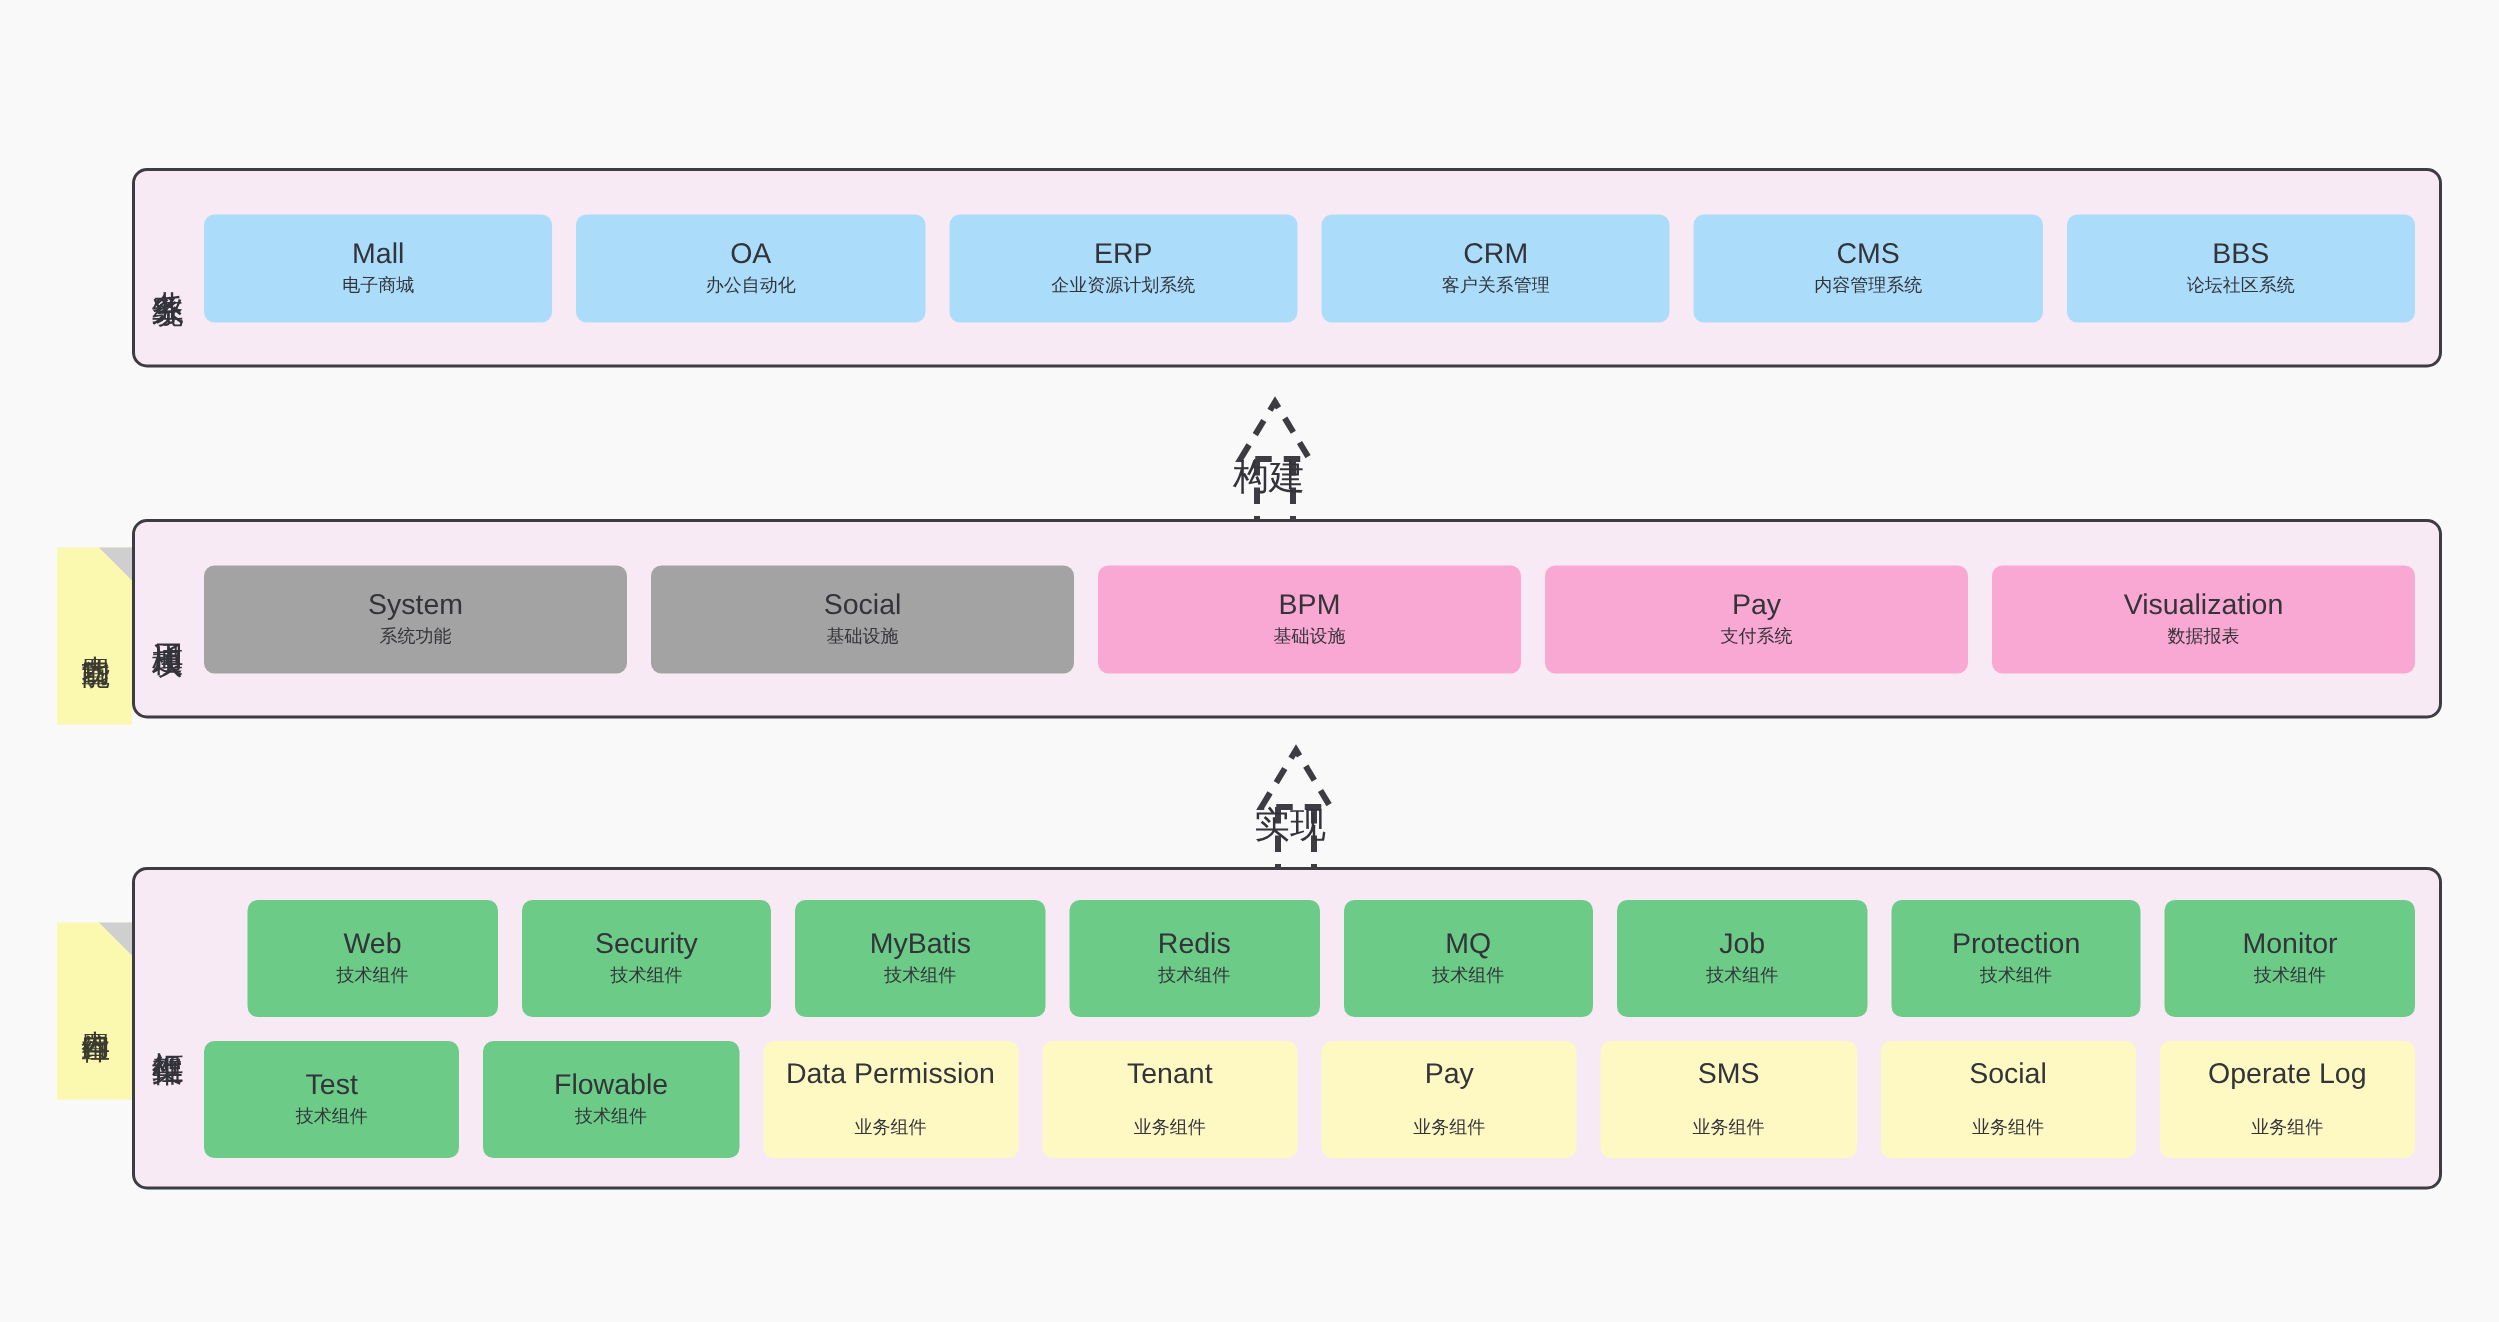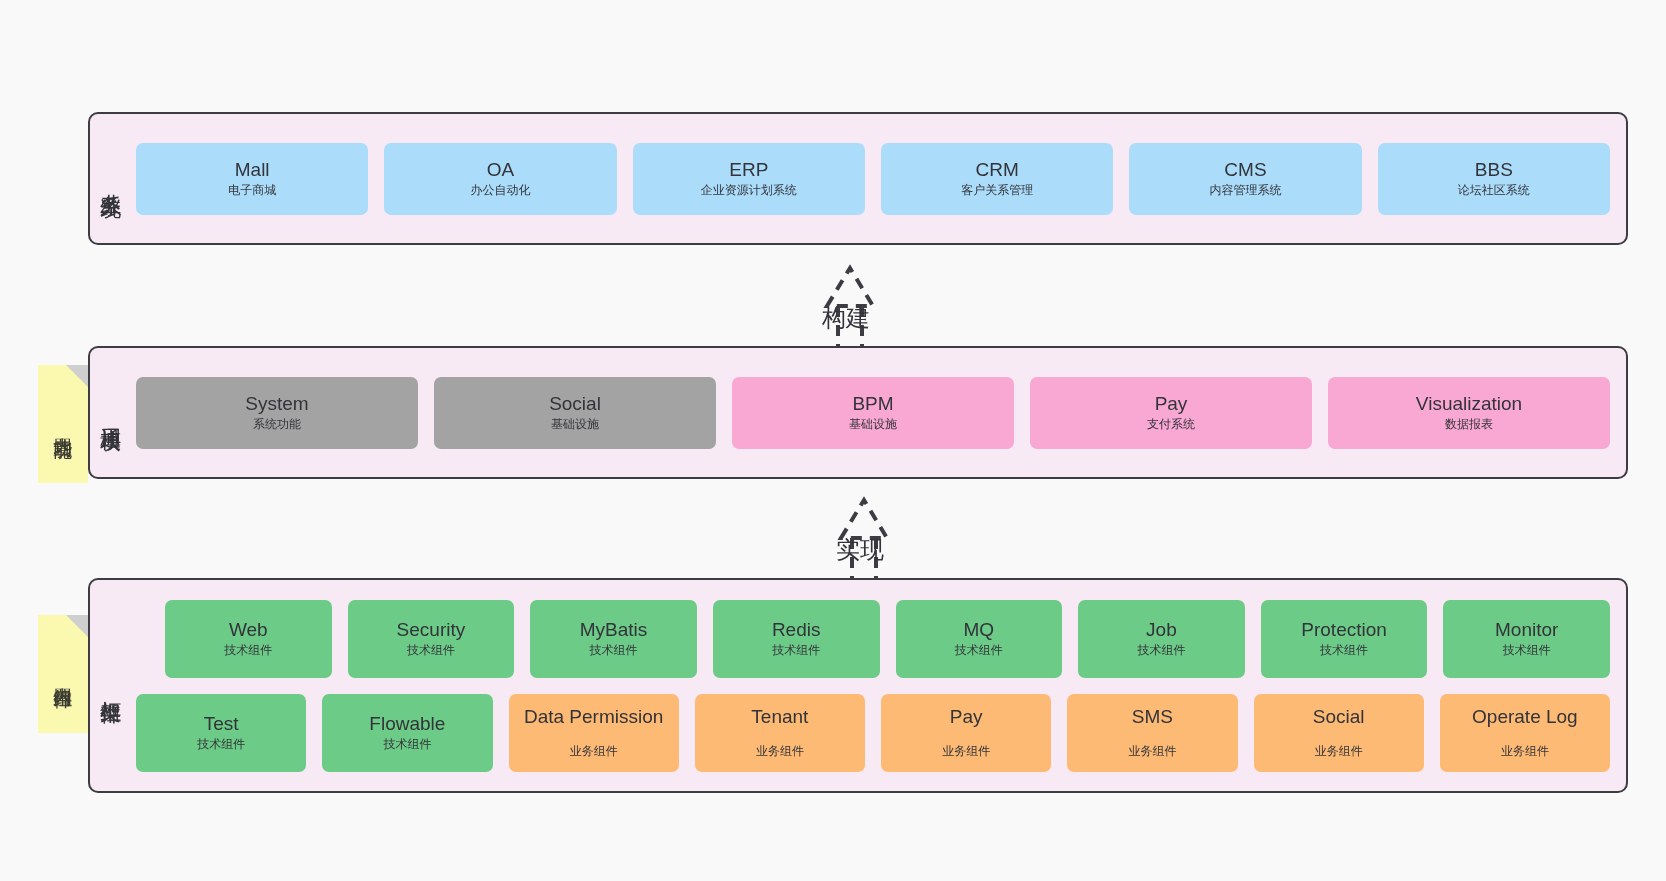--- a/index.html
+++ b/index.html
@@ -80,21 +80,21 @@
     box-sizing: border-box;
     user-select: none;
   }
   .node .n-title { font-size: 19px; }
   .node .n-sub   { font-size: 12px; }
 
   .node.blue        { background: #abddfb; }
   .node.red         { background: #a3a3a3; }
   .node.pink        { background: #f9a8d4; }
   .node.green       { background: #6bcb87; }
-  .node.lightgreen  { background: #fdba74; gap: 14px; }
+  .node.lightgreen  { background: #fef9c3; gap: 14px; }
 
   
   .tag {
     position: absolute;
     width: 50px;
     background: #fbf8af;
     color: #3a3a30;
     font-size: 19px;
     line-height: 1.14;
     letter-spacing: 1px;

